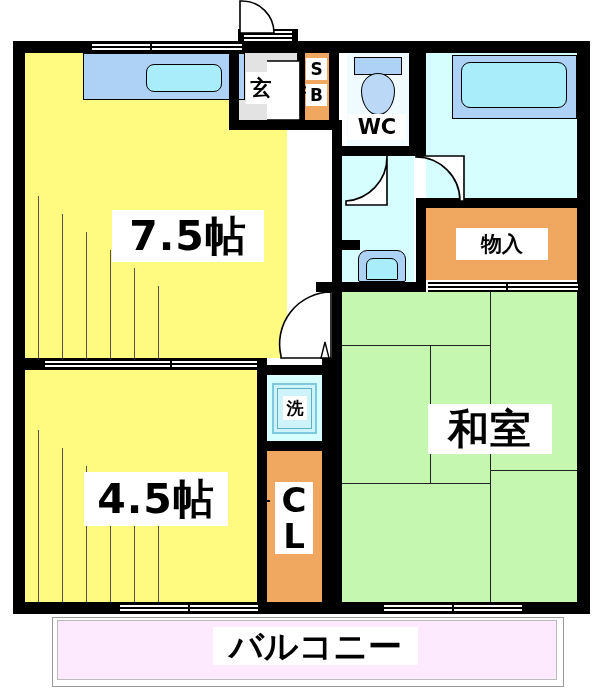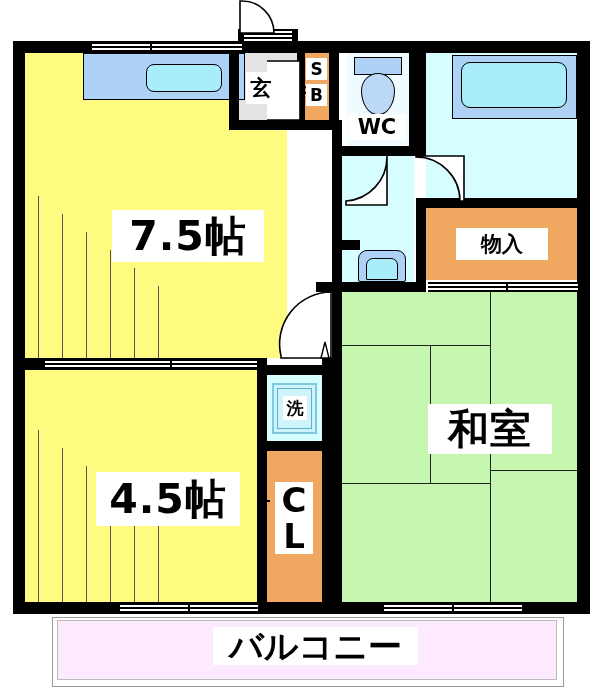--- a/index.html
+++ b/index.html
@@ -179,21 +179,21 @@
   <svg style="left:279px;top:290px;width:58px;height:74px;">
     <path d="M 52 2 L 52 68 L 2 68 L 2 66 A 52 52 0 0 1 52 2 Z" fill="#ffffff" stroke="#000000" stroke-width="1.6"></path>
     <path d="M 42 68 L 46 52 L 50 68 Z" fill="#ffffff" stroke="#000000" stroke-width="1.4"></path>
   </svg>
 
   <div class="thin" style="left:263px;top:462px;width:2px;height:78px;"></div>
   <div class="thin" style="left:258px;top:500px;width:12px;height:2px;"></div>
 
   <div class="lbl lbl-big" style="left:112px;top:210px;width:152px;height:52px;">7.5帖</div>
 
-  <div class="lbl lbl-big" style="left:96px;top:472px;width:144px;height:54px;">4.5帖</div>
+  <div class="lbl lbl-big" style="left:84px;top:472px;width:144px;height:54px;">4.5帖</div>
 
   <div class="lbl lbl-big" style="left:400px;top:404px;width:124px;height:50px;margin-left:28px;">和室</div>
 
 
   <div class="lbl lbl-sm latin" style="left:348px;top:114px;width:58px;height:26px;">WC</div>
 
   <div class="lbl lbl-sm" style="left:246px;top:72px;width:30px;height:32px;">玄</div>
 
   <div class="lbl lbl-sm" style="left:456px;top:228px;width:92px;height:32px;">物入</div>
 

